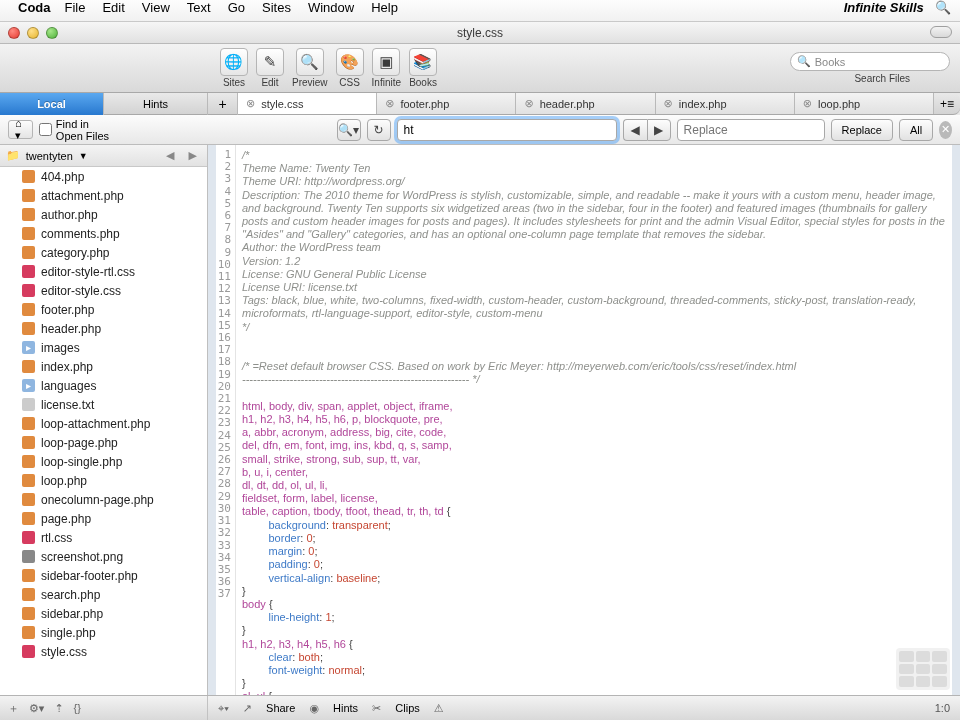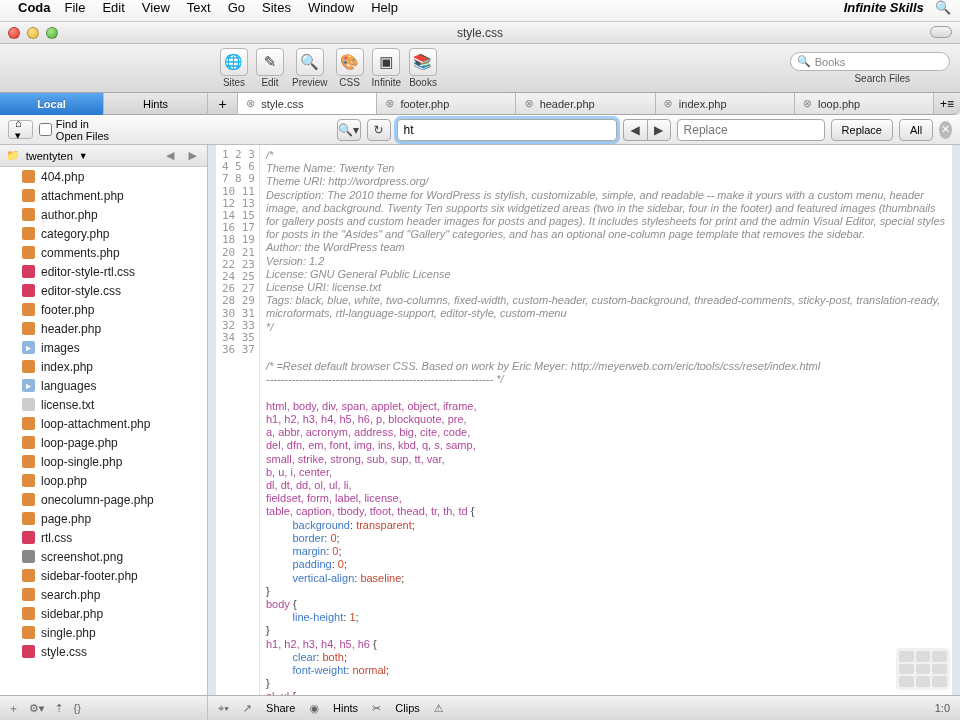--- a/index.html
+++ b/index.html
@@ -66,21 +66,21 @@
 .fi.php{background:#e08a3e;}
 .fi.css{background:#d63b5f;}
 .fi.folder{background:#8fb6e0;}
 .fi.txt{background:#ccc;color:#555;}
 .fi.img{background:#888;}
 
 .scrollgutter { width:8px; background:#dfe6ee; }
 
 
 .editor { flex:1; display:flex; background:#fff; position:relative; }
-.gutter { width:44px; background:#fff; border-right:1px solid #e4e4e4; text-align:right; padding:4px 4px 0 0; font-family:Menlo,Monaco,Consolas,monospace; font-size:11px; color:#9a9a9a; line-height:12.2px; }
+.gutter { width:20px; background:#fff; border-right:1px solid #e4e4e4; text-align:right; padding:4px 4px 0 0; font-family:Menlo,Monaco,Consolas,monospace; font-size:11px; color:#9a9a9a; line-height:12.2px; }
 .codewrap{ flex:1; overflow:hidden; }
 .code { padding:4px 6px; font-family:Menlo,Monaco,Consolas,monospace; font-size:11px; line-height:12.2px; white-space:pre; }
 .c-comment{color:#8e908c; font-style:italic;}
 .c-sel{color:#b1479a;}
 .c-prop{color:#3e7ac7;text-align:center;}
 .c-val{color:#c64732;}
 .c-punc{color:#444;}
 .editor .vscroll { width:8px; background:#dfe6ee; }
 
 
@@ -229,25 +229,25 @@
         <div class="fileitem">
           <span class="fi php"></span>
           <span>attachment.php</span>
         </div>
         <div class="fileitem">
           <span class="fi php"></span>
           <span>author.php</span>
         </div>
         <div class="fileitem">
           <span class="fi php"></span>
+          <span>comments.php</span>
+        </div>
+        <div class="fileitem">
+          <span class="fi php"></span>
           <span>category.php</span>
-        </div>
-        <div class="fileitem">
-          <span class="fi php"></span>
-          <span>comments.php</span>
         </div>
         <div class="fileitem">
           <span class="fi css"></span>
           <span>editor-style-rtl.css</span>
         </div>
         <div class="fileitem">
           <span class="fi css"></span>
           <span>editor-style.css</span>
         </div>
         <div class="fileitem">

